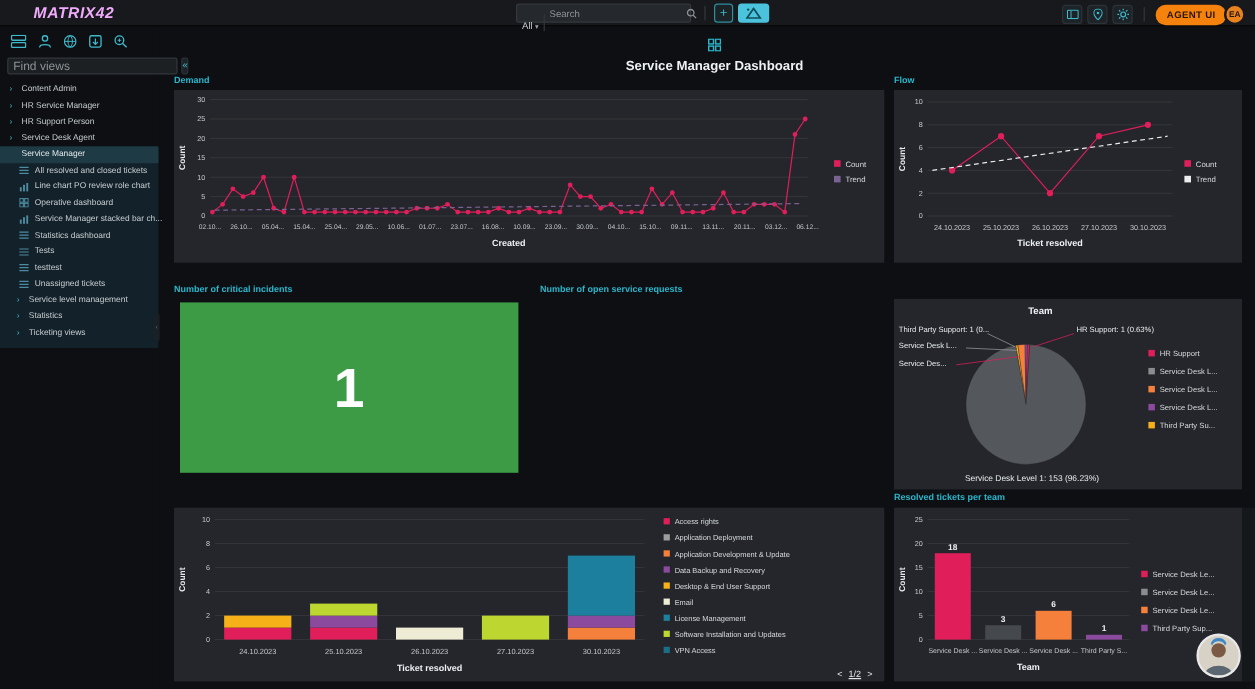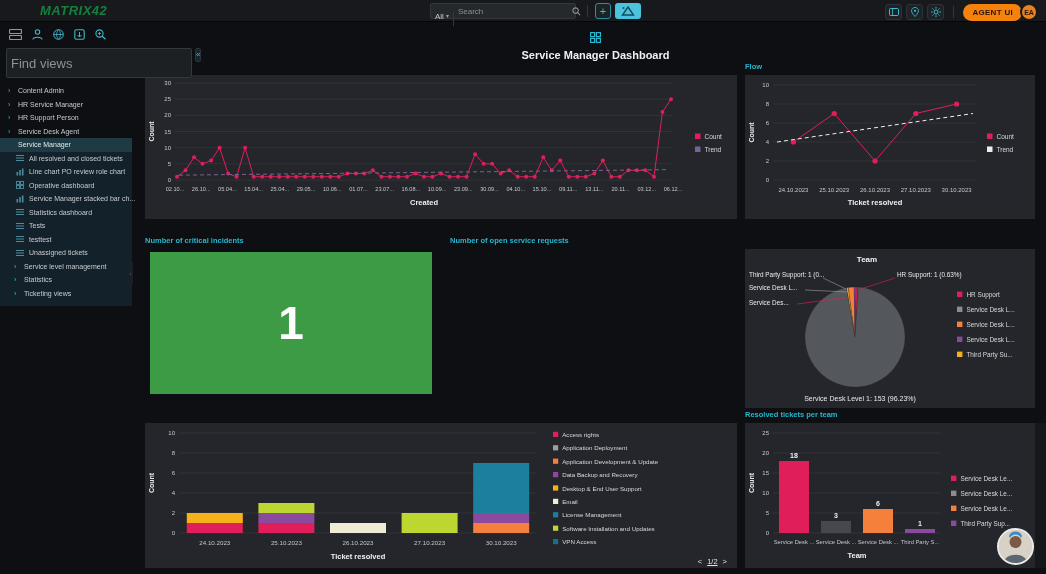--- a/index.html
+++ b/index.html
@@ -1,41 +1,41 @@
 <!DOCTYPE html>
 <html><head>
 <meta charset="utf-8">
 <style>
   * { margin:0; padding:0; box-sizing:border-box; }
   html,body { width:1046px; height:574px; overflow:hidden; }
   body { background:#0d0f12; font-family:"Liberation Sans", sans-serif; color:#d5d8da; position:relative; }
 
   
   .topbar { position:absolute; left:0; top:0; width:1046px; height:22px; background:#17191c; border-bottom:1px solid #050607; display:flex; align-items:center; z-index:5; }
-  .logo { margin-left:40px; font-size:13px; font-weight:bold; font-style:italic; letter-spacing:.5px; color:#15803d; cursor:pointer; }
+  .logo { margin-left:28px; font-size:13px; font-weight:bold; font-style:italic; letter-spacing:.5px; color:#f0abfc; cursor:pointer; }
   .search-group { position:absolute; left:430px; top:3px; width:146px; height:16px; background:#25282c; border:1px solid #34383d; border-radius:2px; display:flex; align-items:center; }
-  .scope { display:flex; align-items:flex-start; gap:2px; padding:0 4px; font-size:8px; color:#c7cbce; border-right:1px solid #34383d; height:100%; cursor:pointer;margin-top:15px; }
+  .scope { display:flex; align-items:flex-end; gap:2px; padding:0 4px; font-size:8px; color:#c7cbce; border-right:1px solid #34383d; height:100%; cursor:pointer;margin-top:15px; }
   .scope .caret { font-size:6px; color:#9aa0a5; }
   .search-group input { flex:1; background:transparent; border:none; outline:none; color:#c7cbce; font-size:8px; padding:0 4px; font-family:"Liberation Sans", sans-serif; }
   .search-group input::placeholder { color:#8d9297; }
   .mag { margin-right:4px; display:flex; cursor:pointer; }
   .tb-sep { width:1px; height:12px; background:#33373b; margin:0 5px; }
   .plus-btn { width:16px; height:16px; margin-left:6px; background:#1c2326; border:1px solid #2e8ea0; border-radius:3px; color:#3fb9cc; font-size:11px; line-height:12px; cursor:pointer; }
   .tri-btn { width:26px; height:16px; margin-left:5px; background:#4cc3dd; border:none; border-radius:3px; display:flex; align-items:center; justify-content:center; cursor:pointer; }
   .tb-right { position:absolute; right:8px; top:3px; display:flex; align-items:center; gap:4px; }
   .icon-btn { width:17px; height:16px; background:#1d2327; border:1px solid #2b3238; border-radius:3px; display:flex; align-items:center; justify-content:center; cursor:pointer; }
   .agent-ui { height:17px; padding:0 9px; background:#f5820d; border:none; border-radius:9px; color:#2a1502; font-size:8px; font-weight:bold; letter-spacing:.3px; cursor:pointer; }
   .avatar { width:18px; height:18px; border-radius:50%; background:#e8821e; border:2px solid #17191c; margin-left:-6px; display:flex; align-items:center; justify-content:center; font-size:7px; font-weight:bold; color:#26160a; cursor:pointer; }
 
   
   .sidebar { position:absolute; left:0; top:22px; width:132px; bottom:0; background:#0d0f12; z-index:4; }
   .side-icons { display:flex; gap:10px; padding:7px 0 6px 9px; }
   .side-icons span { display:flex; cursor:pointer; }
   .find-row { display:flex; gap:3px; padding:2px 6px 4px 6px; }
-  .find-row input { flex:1; height:30px; background:#1c2023; border:1px solid #33383c; border-radius:2px; color:#c7cbce; font-size:13px; padding:0 4px; outline:none; font-family:"Liberation Sans", sans-serif; }
+  .find-row input { flex:1; height:14px; background:#1c2023; border:1px solid #33383c; border-radius:2px; color:#c7cbce; font-size:10px; padding:0 4px; outline:none; font-family:"Liberation Sans", sans-serif; }
   .find-row input::placeholder { color:#8d9297; }
   .find-btn { width:15px; height:14px; background:#1d2428; border:1px solid #2b3238; border-radius:2px; color:#3fb9cc; font-size:8px; line-height:10px; cursor:pointer; }
   .tree { font-size:7px; margin-top:2px; }
   .tree-item { display:flex; align-items:center; height:13.5px; padding-left:8px; color:#c6cbcf; cursor:pointer; white-space:nowrap; }
   .tree-item .chev { color:#3fb9cc; font-size:7px; margin-right:5px; width:5px; }
   .tree-item .leaf-ic { margin:0 5px 0 8px; display:flex; }
   .tree-item.selected { background:#1d3a45; color:#e3e8ea; }
   .sub-panel { background:#13222a; padding-bottom:6px; }
   .collapse-handle { position:absolute; right:-1px; top:240px; width:5px; height:22px; background:#1a2126; border-radius:2px 0 0 2px; color:#5a646b; font-size:6px; line-height:22px; text-align:center; cursor:pointer; }
 

